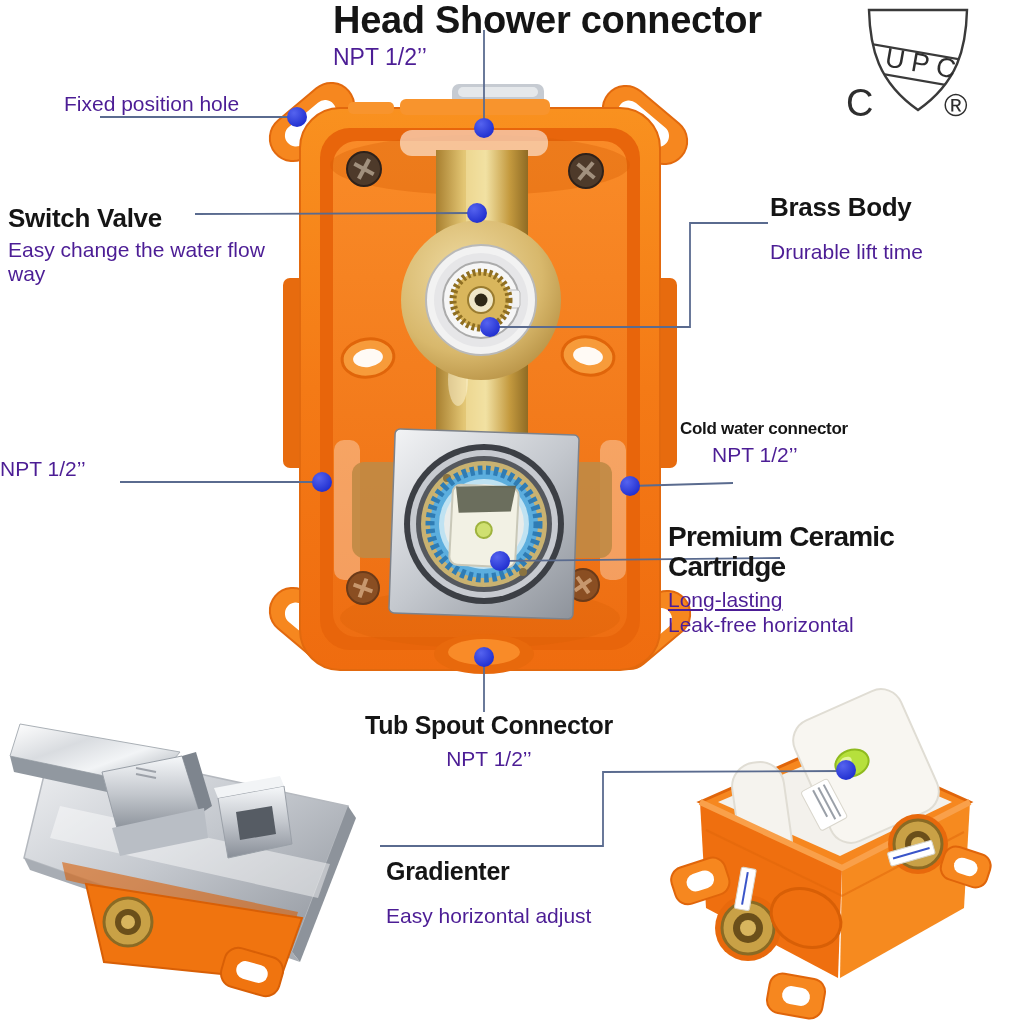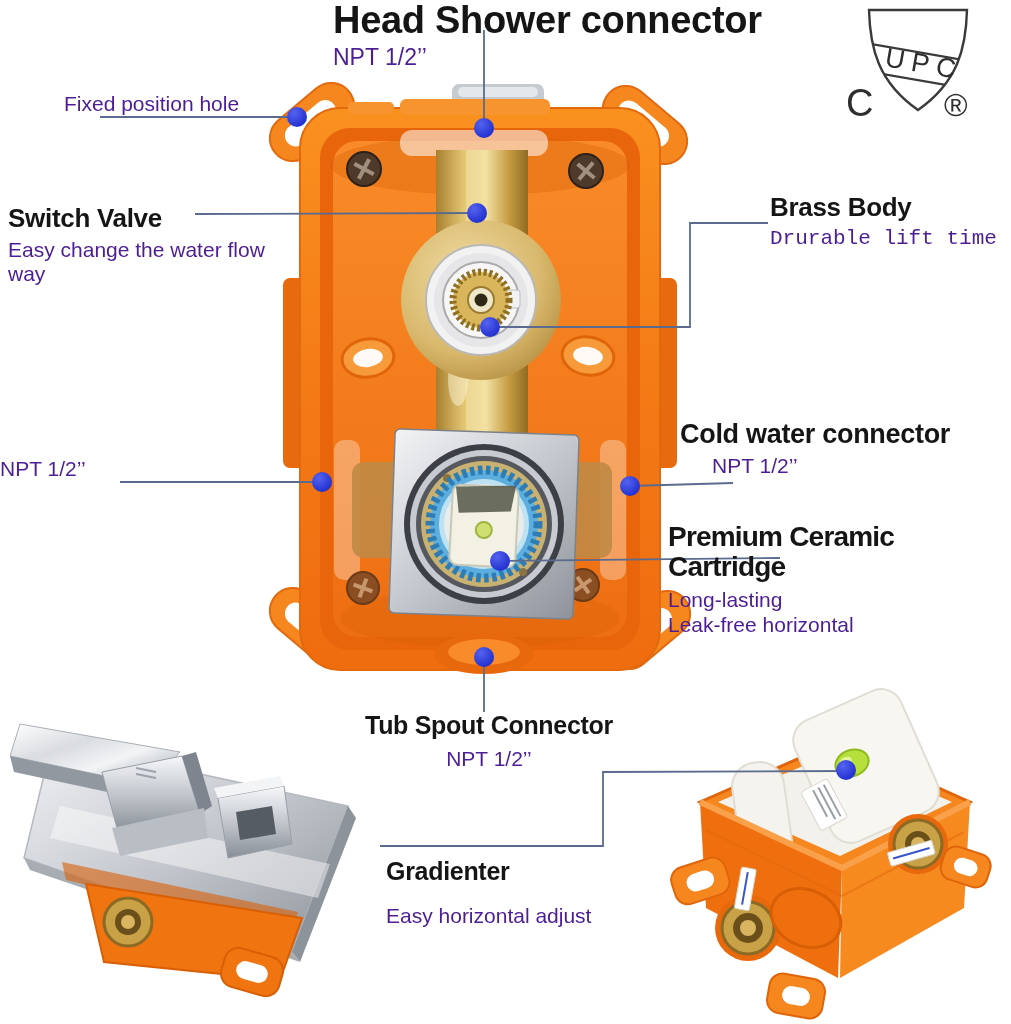--- a/index.html
+++ b/index.html
@@ -330,35 +330,35 @@
   <div class="lbl-sub" style="font-size:21px;">Fixed position hole</div>
 </div>
 
 <div class="lbl" style="left:8px;top:193px;width:262px;margin-top:12px;">
   <div class="lbl-title">Switch Valve</div>
   <div class="lbl-sub" style="margin-top:5px;">Easy change the water flow way</div>
 </div>
 
 <div class="lbl" style="left:770px;top:194px;">
   <div class="lbl-title">Brass Body</div>
-  <div class="lbl-sub" style="margin-top:5px;font-family:Liberation Mono, monospace;">Drurable lift time</div>
+  <div class="lbl-sub" style="margin-top:18px;">Drurable lift time</div>
 </div>
 
 <div class="lbl" style="left:0px;top:450px;">
   <div class="lbl-sub" style="margin-top:7px;">NPT  1/2’’</div>
 </div>
 
 <div class="lbl" style="left:680px;top:420px;">
-  <div class="lbl-title" style="font-size:27px;">Cold water connector</div>
+  <div class="lbl-title" style="font-size:17px;">Cold water connector</div>
   <div class="lbl-sub" style="margin-top:5px;margin-left:32px;">NPT  1/2’’</div>
 </div>
 
 <div class="lbl" style="left:668px;top:522px;">
   <div class="lbl-title tight" style="font-size:28px;">Premium Ceramic Cartridge</div>
-  <div class="lbl-sub" style="margin-top:7px;">Long-lasting</div>
+  <div class="lbl-sub" style="margin-top:7px;text-decoration:underline;">Long-lasting</div>
   <div class="lbl-sub">Leak-free horizontal</div>
 </div>
 
 <div class="lbl center" style="left:348px;top:712px;width:282px;">
   <div class="lbl-title" style="font-size:25px;">Tub Spout Connector</div>
   <div class="lbl-sub" style="margin-top:8px;">NPT  1/2’’</div>
 </div>
 
 <div class="lbl" style="left:386px;top:858px;">
   <div class="lbl-title" style="font-size:25px;">Gradienter</div>

